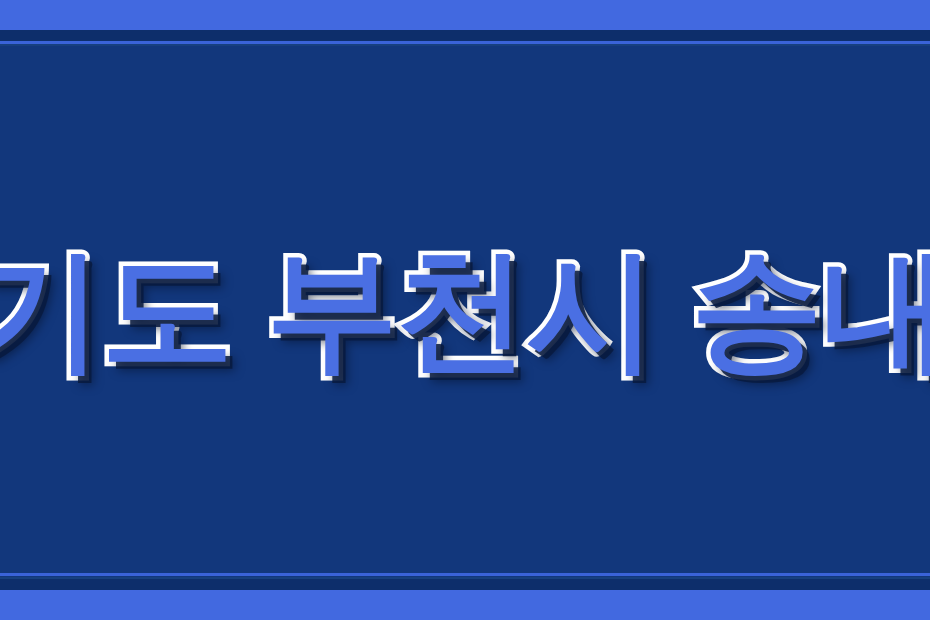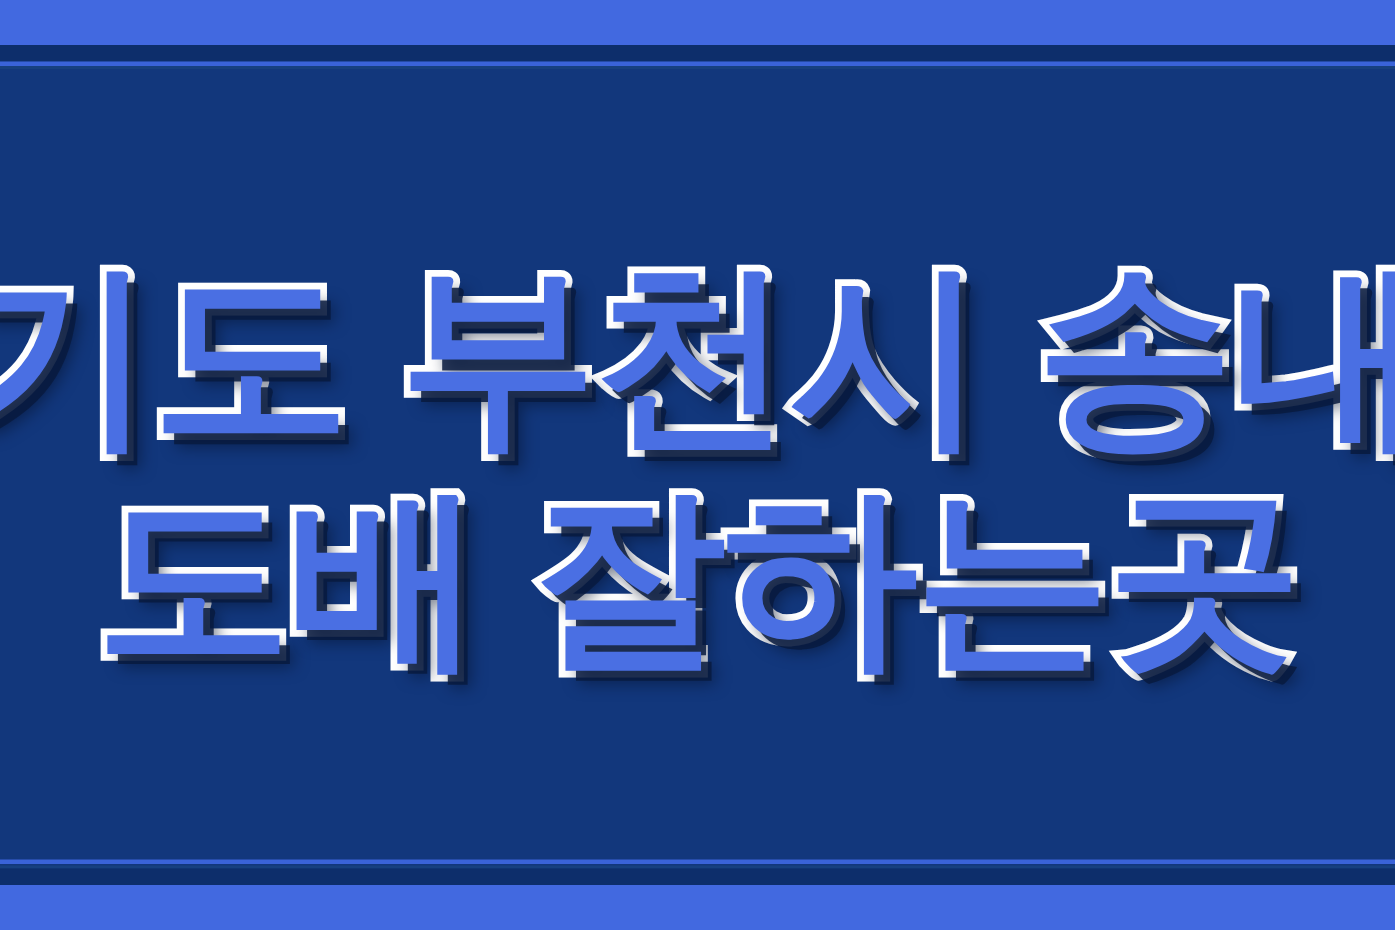--- a/index.html
+++ b/index.html
@@ -124,21 +124,20 @@
 
   <div class="field"></div>
 
   <div class="band band-top-accent"></div>
   <div class="band band-top-dark"></div>
   <div class="band band-top-hairline"></div>
   <div class="band band-top-hairline-2"></div>
 
   <div class="headline">
     <div class="line line-1">경기도 부천시 송내동</div>
-    <div class="line line-2">도배 잘하는곳</div>
   </div>
 
   <div class="band band-bot-hairline"></div>
   <div class="band band-bot-hairline-2"></div>
   <div class="band band-bot-dark"></div>
   <div class="band band-bot-accent"></div>
 
 </div>
 
 </body></html>

